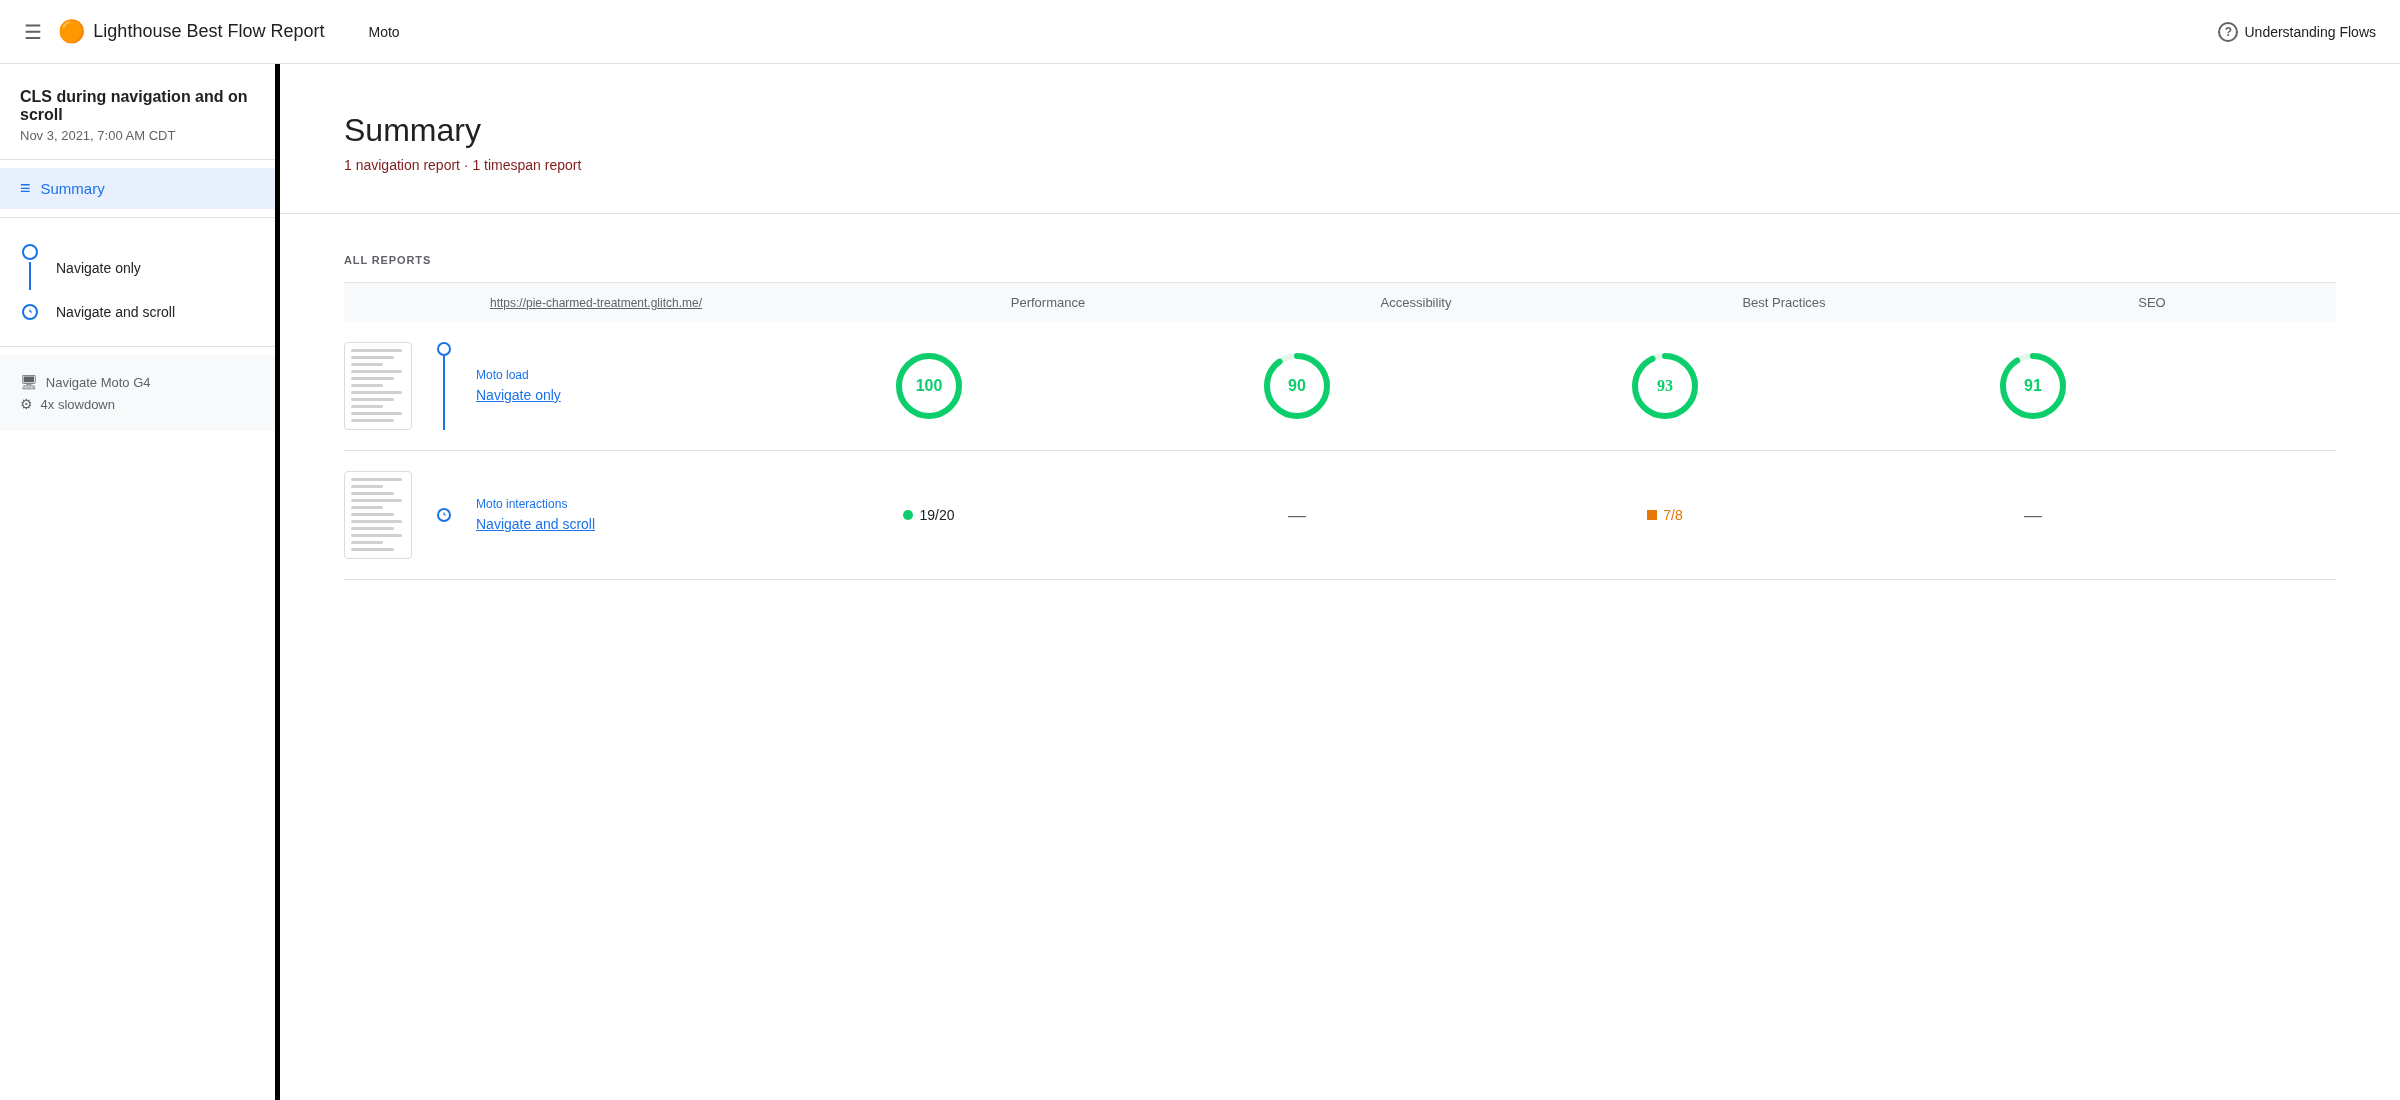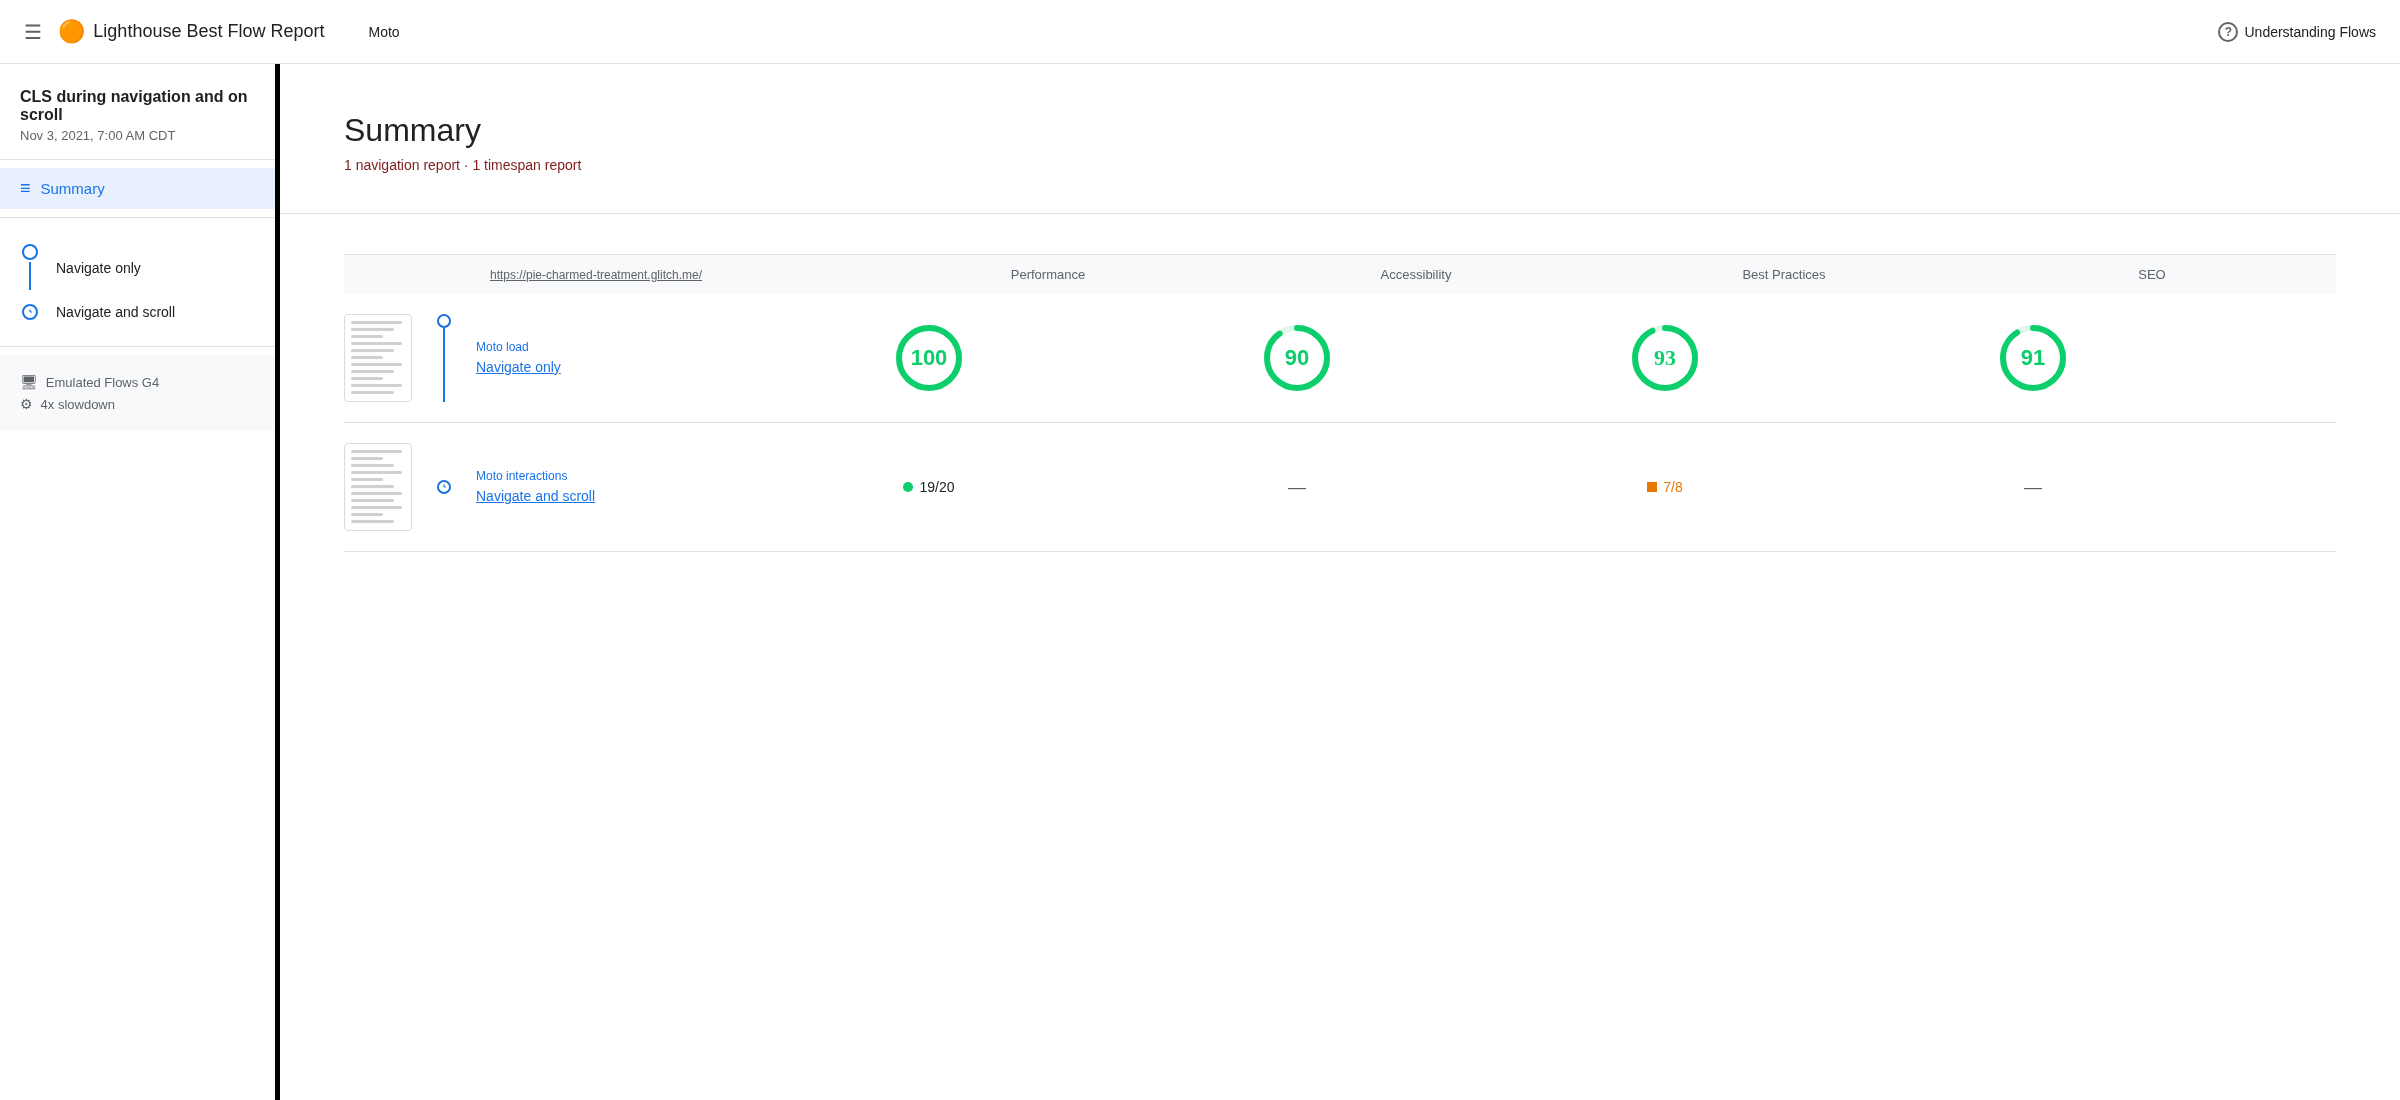--- a/index.html
+++ b/index.html
@@ -119,21 +119,21 @@
 
     .report-info { flex: 1; min-width: 0; }
     .report-type { font-size: 12px; color: #1a73e8; font-weight: 500; margin-bottom: 4px; }
     .report-name { font-size: 14px; color: #1a73e8; text-decoration: underline; cursor: pointer; }
     .score-cell { width: 130px; display: flex; align-items: center; justify-content: center; }
 
     
     .score-circle {
       width: 72px; height: 72px; border-radius: 50%;
       display: flex; align-items: center; justify-content: center;
-      font-size: 22px; font-weight: 600; position: relative;
+      font-size: 16px; font-weight: 600; position: relative;
     }
     .score-circle svg { position: absolute; top: 0; left: 0; }
 
     
     .timespan-score {
       display: flex; align-items: center; gap: 6px;
       font-size: 14px; font-weight: 500;
     }
     .ts-dot { width: 10px; height: 10px; border-radius: 50%; }
     .ts-square { width: 10px; height: 10px; }
@@ -189,37 +189,38 @@
         </div>
         <span class="nav-label">Navigate and scroll</span>
       </div>
     </div>
 
     <div class="sidebar-divider2"></div>
 
     <div class="device-info">
       <div class="device-item">
         <span class="device-icon">🖥</span>
-        <span>Emulated Flows G4</span>
+        <span>Navigate Moto G4</span>
       </div>
       <div class="device-item">
         <span class="device-icon">⚙</span>
         <span>4x slowdown</span>
       </div>
     </div>
   </div>
 
   <div class="content">
 
     <div class="summary-section">
       <div class="summary-heading">Summary</div>
       <div class="summary-sub">1 navigation report · 1 timespan report</div>
     </div>
 
     <div class="reports-section">
+      <div class="reports-label">ALL REPORTS</div>
       <div class="reports-divider"></div>
 
       <table class="reports-table">
         <thead>
           <tr>
             <th style="width:520px; padding-left:0;">
               <a style="font-size:12px;color:#5f6368;text-decoration:underline;font-weight:400;">https://pie-charmed-treatment.glitch.me/</a>
             </th>
             <th>Performance</th>
             <th>Accessibility</th>

